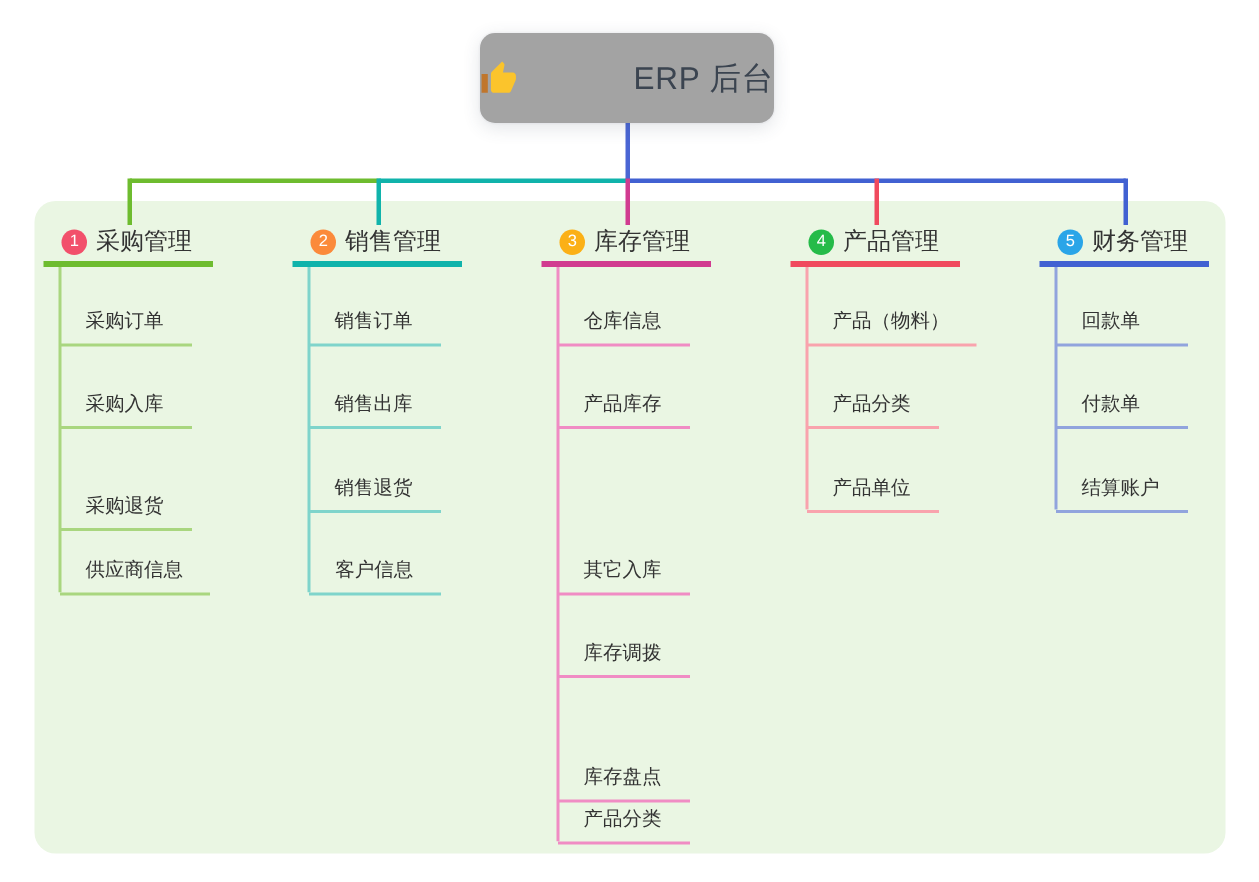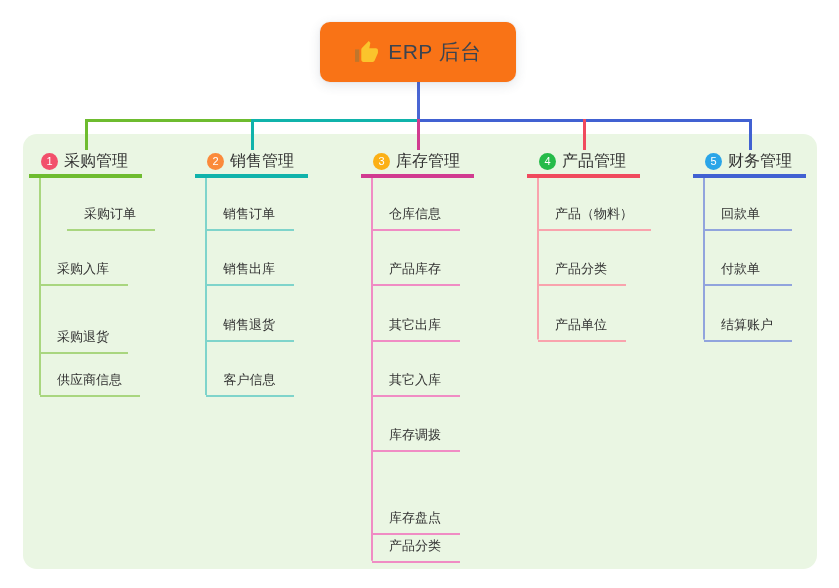--- a/index.html
+++ b/index.html
@@ -15,23 +15,23 @@
     position: absolute; left: 23px; top: 134px;
     width: 794px; height: 435px; border-radius: 14px;
     background: #eaf6e3;
   }
   svg.lines {
     position: absolute; left: 0; top: 0; width: 839px; height: 588px;
     pointer-events: none;
   }
   .root-node {
     position: absolute; left: 320px; top: 22px; width: 196px; height: 60px;
-    background: #f97316; border-radius: 10px;
+    background: #a3a3a3; border-radius: 10px;
     box-shadow: 0 3px 12px rgba(60,70,90,0.14), 0 0 0 1px rgba(60,70,90,0.03);
-    display: flex; align-items: center; justify-content: center; gap: 9px;
+    display: flex; align-items: center; justify-content: space-between; gap: 9px;
     cursor: pointer;
   }
   .root-label {
     font-size: 21px; font-weight: 500; color: #3b4450; letter-spacing: 0.5px;
     white-space: nowrap;
   }
   .thumb-icon { width: 25px; height: 25px; display: block; }
   .branch-title {
     position: absolute; top: 148px; width: 113px; height: 30px;
     display: flex; align-items: center; gap: 6px; padding-left: 12px;
@@ -80,21 +80,21 @@
       <path id="thumb-cuff" d="M1 21h4V9H1v12z" fill="#c0762c"></path>
       <path id="thumb-hand" d="M23 10c0-1.1-.9-2-2-2h-6.31l.95-4.57.03-.32c0-.41-.17-.79-.44-1.06L14.17 1 7.59 7.59C7.22 7.95 7 8.45 7 9v10c0 1.1.9 2 2 2h9c.83 0 1.54-.5 1.84-1.22l3.02-7.05c.09-.23.14-.47.14-.73v-2z" fill="#fbc42c"></path>
     </svg>
     <span class="root-label" style="color: rgb(59, 68, 80);">ERP 后台</span>
   </div>
 
 <div class="branch-title" style="left: 29px; border-bottom-color: rgb(110, 188, 47);">
       <span class="badge" style="background: rgb(242, 80, 107);">1</span>
       <span class="branch-label">采购管理</span>
     </div>
-    <div class="child-node" style="left: 40px; top: 202px; border-bottom-color: rgb(169, 214, 127); margin-left: 27px;">
+    <div class="child-node" style="left: 40px; top: 202px; border-bottom-color: rgb(169, 214, 127);">
       <span class="child-label">采购订单</span>
     </div>
     <div class="child-node" style="left: 40px; top: 257.3px; border-bottom-color: rgb(169, 214, 127);">
       <span class="child-label">采购入库</span>
     </div>
     <div class="child-node" style="left: 40px; top: 301px; border-bottom-color: rgb(169, 214, 127); margin-top: 24px;">
       <span class="child-label">采购退货</span>
     </div>
     <div class="child-node" style="left: 40px; top: 367.9px; border-bottom-color: rgb(169, 214, 127);">
       <span class="child-label">供应商信息</span>
@@ -117,23 +117,20 @@
     </div>
     <div class="branch-title" style="left: 361px; border-bottom-color: rgb(209, 59, 144);">
       <span class="badge" style="background: rgb(251, 176, 22);">3</span>
       <span class="branch-label">库存管理</span>
     </div>
     <div class="child-node" style="left: 372px; top: 202px; border-bottom-color: rgb(240, 140, 196);">
       <span class="child-label">仓库信息</span>
     </div>
     <div class="child-node" style="left: 372px; top: 257.3px; border-bottom-color: rgb(240, 140, 196);">
       <span class="child-label">产品库存</span>
-    </div>
-    <div class="child-node" style="left: 372px; top: 312.6px; border-bottom-color: rgb(240, 140, 196);">
-      <span class="child-label">其它出库</span>
     </div>
     <div class="child-node" style="left: 372px; top: 367.9px; border-bottom-color: rgb(240, 140, 196);">
       <span class="child-label">其它入库</span>
     </div>
     <div class="child-node" style="left: 372px; top: 423.2px; border-bottom-color: rgb(240, 140, 196);">
       <span class="child-label">库存调拨</span>
     </div>
     <div class="child-node" style="left: 372px; top: 506px; border-bottom-color: rgb(240, 140, 196);">
       <span class="child-label">库存盘点</span>
     </div>

